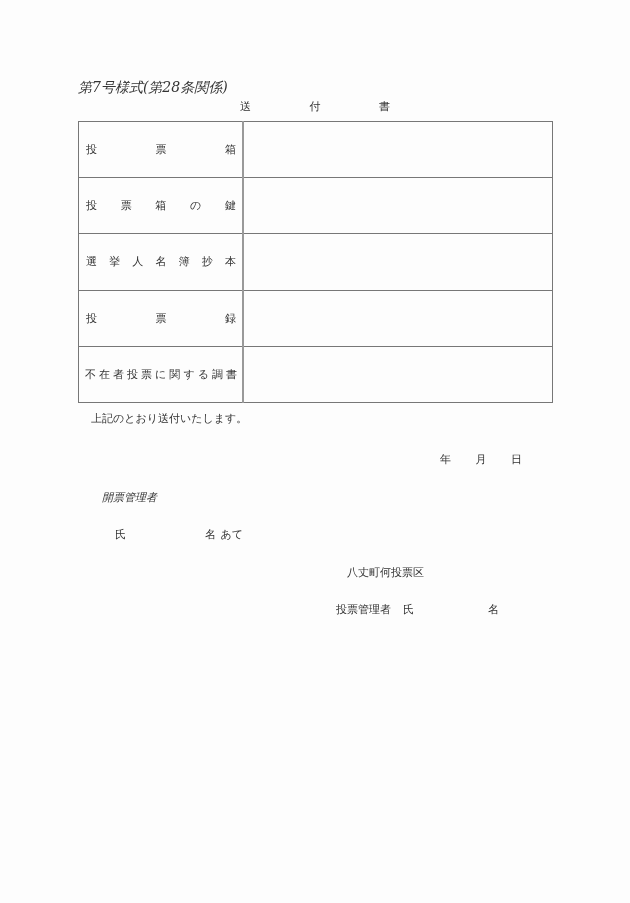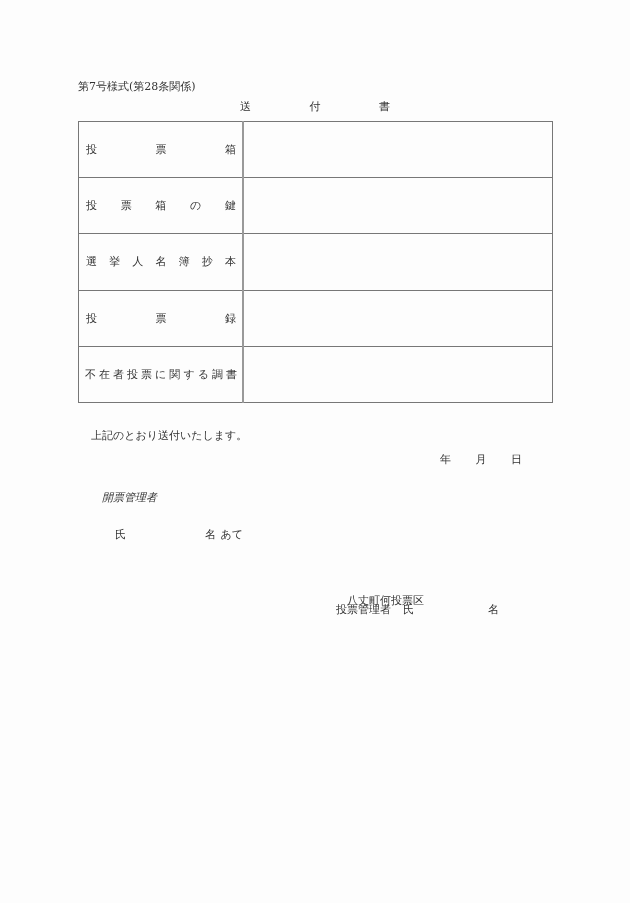--- a/index.html
+++ b/index.html
@@ -2,35 +2,35 @@
 <html><head>
 <meta charset="utf-8">
 <style>
   html, body { margin: 0; padding: 0; }
   body {
     width: 630px; height: 903px; background: #fdfdfd; position: relative;
     font-family: "DejaVu Serif", "Liberation Serif", serif; color: #333;
     overflow: hidden;
   }
   .abs { position: absolute; white-space: nowrap; font-size: 11px; line-height: 14px; }
-  .form-no { left: 78px; top: 80px; font-size: 11px; }
+  .form-no { left: 78px; top: 80px; font-size: 14px; font-style: italic; }
   .title { top: 100px; left: 240px; width: 150px; display: flex; justify-content: space-between; font-size: 11px; }
   table.docs {
     position: absolute; left: 78px; top: 121px; width: 475px; height: 282px;
     border-collapse: collapse; border: 1px solid #777;
   }
   table.docs td { border: 1px solid #777; padding: 0; height: 55px; }
   table.docs td.label { width: 163px; border-right: 2px solid #999; }
   .spread { display: flex; justify-content: space-between; padding: 0 6px 0 7px; font-size: 11px; }
-  .note { left: 91px; top: 429px; }
+  .note { left: 91px; top: 411px; font-family: Liberation Serif, serif; }
   .date { top: 453px; left: 440px; width: 82px; display: flex; justify-content: space-between; }
   .manager { left: 102px; top: 491px; font-style: italic; }
   .to-name { left: 115px; top: 528px; width: 128px; display: flex; justify-content: space-between; }
   .to-name .gap { width: 70px; }
-  .district { left: 347px; top: 594px; }
+  .district { left: 347px; top: 566px; }
   .sender { left: 336px; top: 603px; width: 163px; display: flex; justify-content: space-between; }
 </style>
 </head>
 <body>
 
 <div class="abs form-no">第7号様式(第28条関係)</div>
 
 <div class="abs title">
   <span>送</span>
   <span>付</span>

